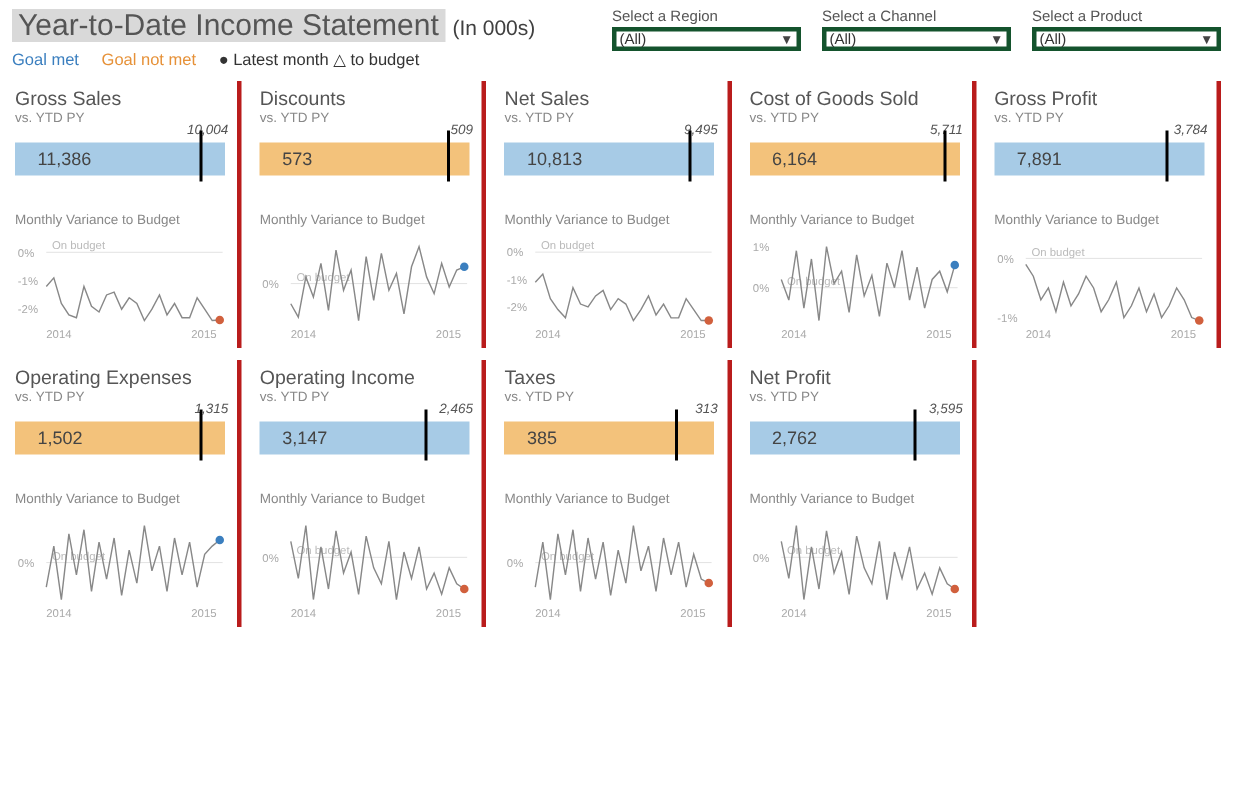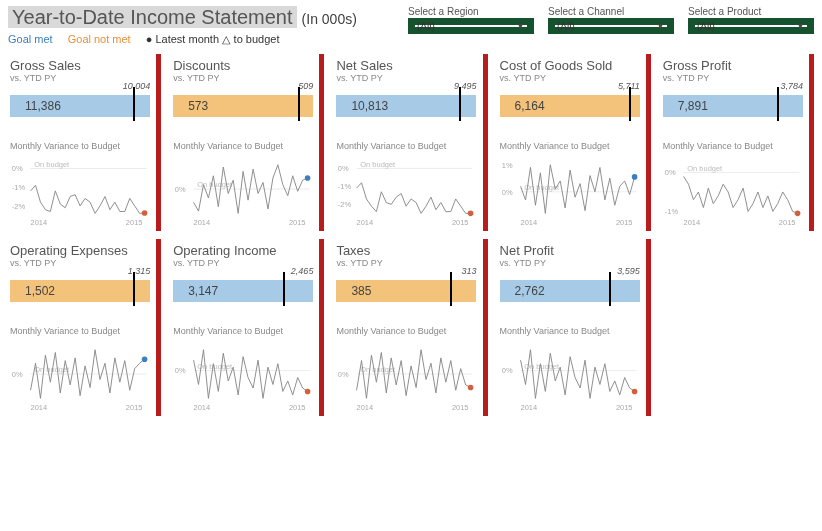--- a/index.html
+++ b/index.html
@@ -32,39 +32,39 @@
     font-size: 11px;
   }
   .legend span { margin-right: 12px; }
   .goal-met { color: #3b7fbf; }
   .goal-notmet { color: #e69138; }
   .latest { color:#333; }
   .filters { display:flex; gap:14px; padding-top:0px;}
   .filter { width:126px; }
   .filter-label { font-size:10px; color:#555; margin-bottom:1px;}
   .filter-select {
-    border:7px solid #14532d;
+    border:3px solid #14532d;
     font-size:10px;
     padding: 1px 2px;
     display:flex;
     justify-content:space-between;
     align-items:center;
     height:16px;
     background:#fff;
     cursor:pointer;
   }
   .filter-select .chev { font-size:9px; color:#444; }
   .grid {
     display:grid;
     grid-template-columns: repeat(5, 1fr);
     gap: 8px 10px;
     margin-top:8px;
   }
   .card {
-    border-right:5px solid #b91c1c;
+    border-right:3px solid #b91c1c;
     padding: 4px 6px 0 2px;
     position:relative;
   }
   .card-title { font-size:13px; color:#555; }
   .card-sub { font-size:9px; color:#888; margin-bottom:4px; }
   .bar-area { position:relative; height:38px; margin-top:10px;}
   .target-label {
     position:absolute;
     top:-12px;
     right:0;

